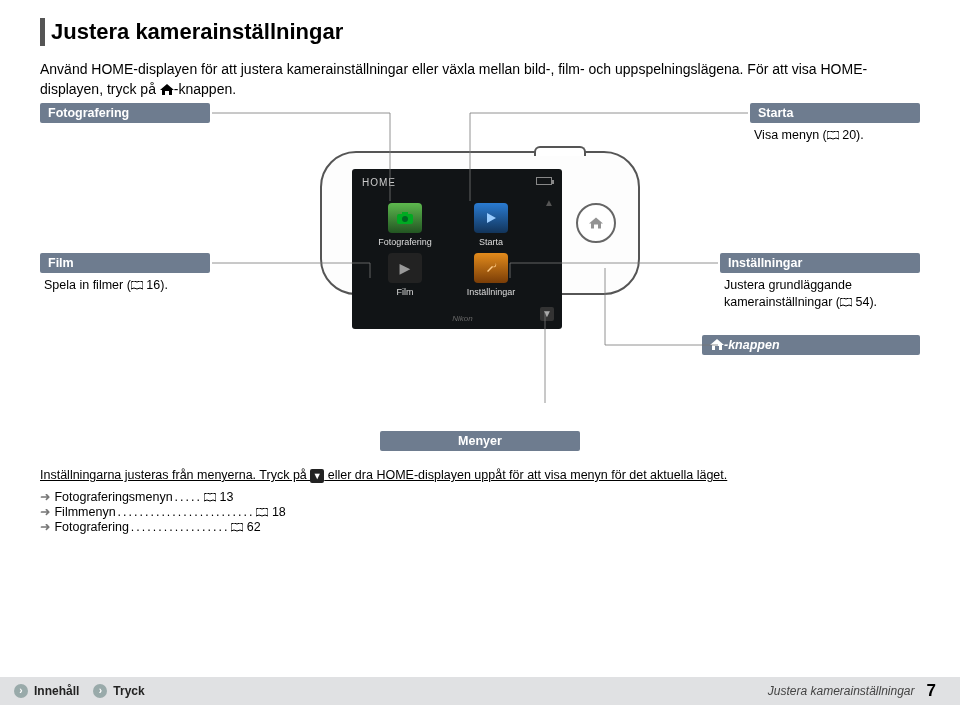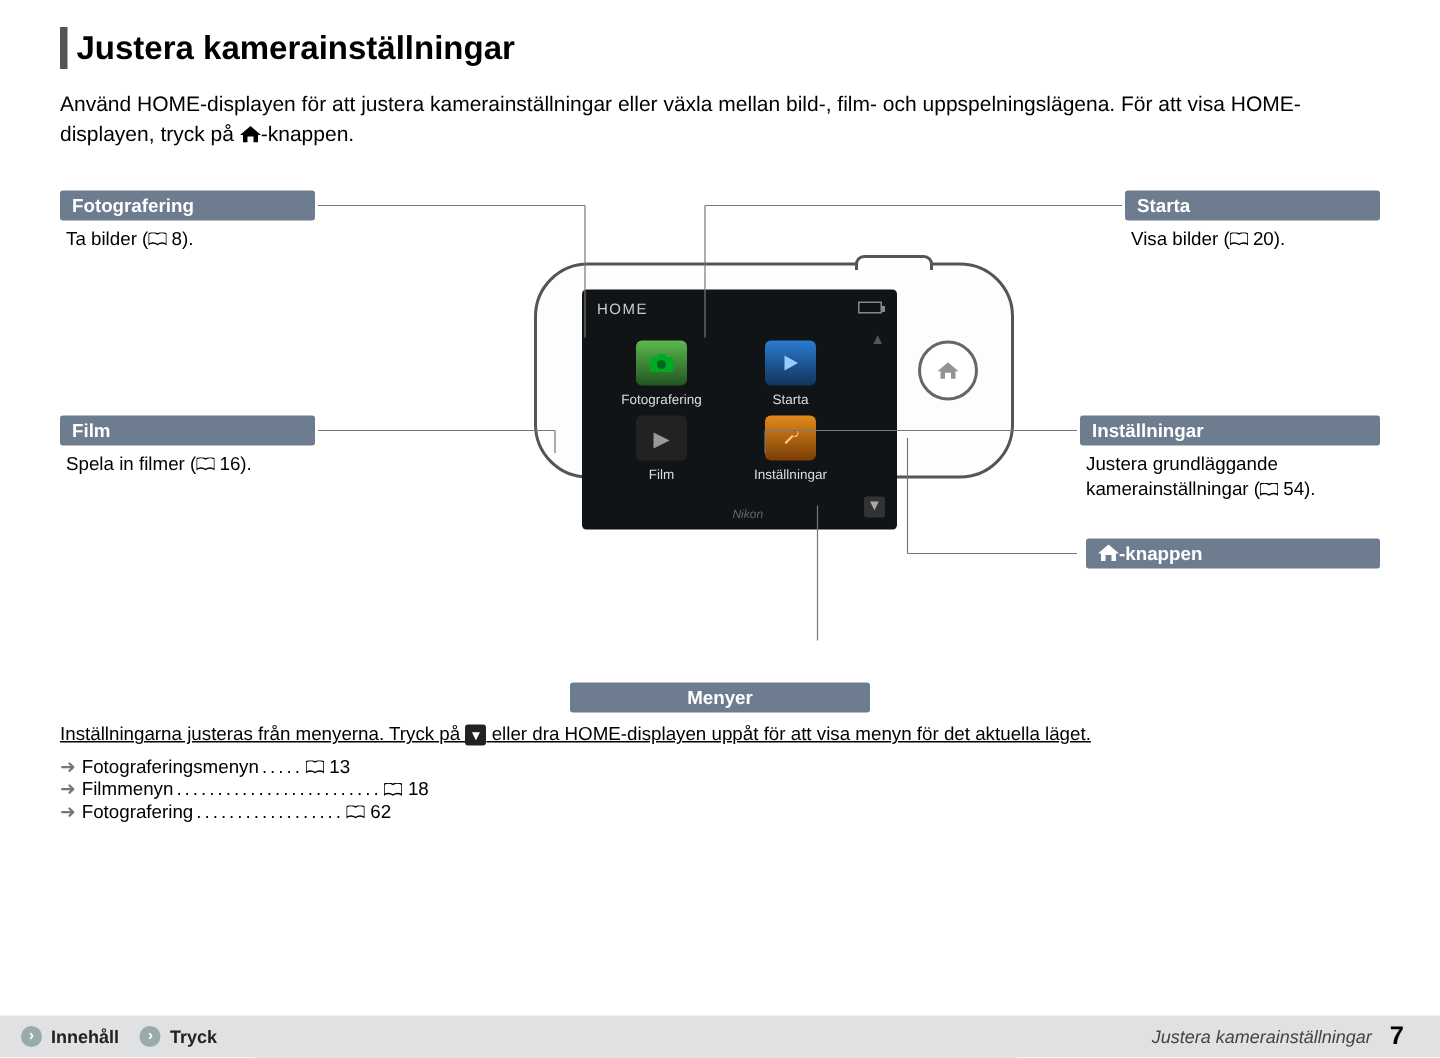--- a/index.html
+++ b/index.html
@@ -1,38 +1,38 @@
 <!DOCTYPE html>
 <html><head>
 <meta charset="utf-8">
 <style>
   * { margin: 0; padding: 0; box-sizing: border-box; }
   body { font-family: Arial, Helvetica, sans-serif; width: 960px; height: 705px; position: relative; background: #fff; color: #000; }
   .page { padding: 18px 40px 0 40px; }
   .title-row { display: flex; align-items: center; margin-bottom: 14px; }
   .title-row::before { content: ""; display: block; width: 5px; height: 28px; background: #555; margin-right: 6px; }
   .title { font-size: 22px; font-weight: bold; }
-  .intro { font-size: 14px; line-height: 1.4; margin-bottom: 28px; }
+  .intro { font-size: 14px; line-height: 1.4; margin-bottom: 4px; }
   .home-icon { display: inline-block; width: 14px; height: 11px; position: relative; top: 1px; }
   .home-icon svg { width: 14px; height: 11px; }
   .labels { position: relative; height: 320px; }
   .labelbox { width: 170px; font-size: 12.5px; }
   .labelbox .hdr { background: #6e7c8f; color: #fff; font-weight: bold; padding: 3px 8px; border-radius: 2px; }
   .labelbox .txt { padding: 4px 4px 0 4px; line-height: 1.35; }
   .lb-fotografering { position: absolute; left: 0; top: 0; }
   .lb-starta { position: absolute; right: 0; top: 0; }
   .lb-film { position: absolute; left: 0; top: 150px; }
   .lb-installningar { position: absolute; right: 0; top: 150px; width: 200px; }
-  .lb-knappen { position: absolute; right: 0; top: 232px; width: 196px; }
+  .lb-knappen { position: absolute; right: 0; top: 232px; width: 218px; font-style: italic; }
   .lb-knappen .hdr { text-align: left; }
   .book-icon { display: inline-block; width: 12px; height: 9px; position: relative; top: 1px; }
   .book-icon svg { width: 12px; height: 9px; }
   
   .device { position: absolute; left: 50%; top: 48px; transform: translateX(-50%); width: 320px; height: 200px; }
-  .body { width: 320px; height: 144px; border: 2px solid #555; border-radius: 36px; background: #fdfdfd; position: relative; margin-left: 36px; }
+  .body { width: 320px; height: 144px; border: 2px solid #555; border-radius: 36px; background: #fdfdfd; position: relative; }
   .body::before { content: ""; position: absolute; top: -7px; right: 52px; width: 48px; height: 8px; border: 2px solid #555; border-bottom: none; border-radius: 6px 6px 0 0; background: #fff; }
   .screen { position: absolute; left: 30px; top: 16px; width: 210px; height: 160px; background: #111416; border-radius: 3px; color: #ccc; font-size: 10px; }
   .scr-home { position: absolute; left: 10px; top: 8px; font-size: 10px; letter-spacing: 1px; }
   .scr-bat { position: absolute; right: 10px; top: 8px; width: 16px; height: 8px; border: 1px solid #888; }
   .scr-bat::after { content: ""; position: absolute; right: -3px; top: 2px; width: 2px; height: 4px; background: #888; }
   .grid { position: absolute; left: 10px; top: 34px; width: 172px; display: grid; grid-template-columns: 1fr 1fr; column-gap: 0; row-gap: 6px; }
   .cell { text-align: center; }
   .cell .ic { width: 34px; height: 30px; margin: 0 auto 4px; border-radius: 4px; display: flex; align-items: center; justify-content: center; }
   .cell .lab { font-size: 9px; color: #ddd; }
   .ic-cam { background: linear-gradient(#5db84e,#225522); }
@@ -43,21 +43,21 @@
   .scr-up { position: absolute; right: 8px; top: 28px; color: #555; font-size: 10px; }
   .scr-brand { position: absolute; left: 50%; bottom: 6px; transform: translateX(-50%); font-style: italic; font-size: 8px; color: #666; padding-left: 11px; }
   .homebtn { position: absolute; right: 22px; top: 50%; transform: translateY(-50%); width: 40px; height: 40px; border: 2px solid #666; border-radius: 50%; background: #fff; display: flex; align-items: center; justify-content: center; }
   .homebtn svg { width: 14px; height: 12px; opacity: .7; }
   
   .lines svg { position: absolute; left: 0; top: 0; width: 100%; height: 100%; pointer-events: none; }
   .lines line { stroke: #777; stroke-width: 0.8; }
   .lines path { stroke: #777; stroke-width: 0.8; fill: none; }
   
   .menyer { margin-top: 8px; font-size: 12.5px; }
-  .menyer .hdr { background: #6e7c8f; color: #fff; font-weight: bold; padding: 3px 8px; border-radius: 2px; width: 200px; margin: 0 auto 6px; text-align: center; }
+  .menyer .hdr { background: #6e7c8f; color: #fff; font-weight: bold; padding: 3px 8px; border-radius: 2px; width: 200px; margin: 0 auto 16px; text-align: center; }
   .menyer p { line-height: 1.4; text-decoration: underline; }
   .updown { display: inline-block; width: 14px; height: 14px; background: #222; color: #fff; font-size: 9px; text-align: center; line-height: 14px; border-radius: 2px; vertical-align: middle; }
   .links { margin-top: 4px; font-size: 12.5px; }
   .links .row { display: flex; align-items: baseline; }
   .links .arw { color: #777; margin-right: 4px; }
   .links .dots { flex: 0 0 auto; letter-spacing: 2px; color: #000; margin: 0 2px; }
   
   .footer { position: absolute; left: 0; bottom: 0; width: 960px; height: 28px; background: #e0e1e3; display: flex; align-items: center; font-size: 12px; }
   .footer .navbtn { display: flex; align-items: center; font-weight: bold; color: #222; }
   .footer .navbtn .circ { width: 14px; height: 14px; border-radius: 50%; background: #9aa; color: #fff; font-size: 10px; line-height: 14px; text-align: center; margin: 0 6px 0 14px; }
@@ -73,27 +73,24 @@
     </div>
   <p class="intro">
     <span>Använd HOME-displayen för att justera kamerainställningar eller växla mellan bild-, film- och uppspelningslägena. För att visa HOME-displayen, tryck på </span><span class="home-icon"><svg viewBox="0 0 14 11">
           <path d="M7 0 L14 6 L12 6 L12 11 L9 11 L9 7 L5 7 L5 11 L2 11 L2 6 L0 6 Z" fill="#000"></path>
         </svg></span><span>-knappen.</span>
   </p>
 
   <div class="labels">
     <div class="labelbox lb-fotografering">
       <div class="hdr">Fotografering</div>
-      <div class="txt"><span>Ta bilder (</span><span class="book-icon"><svg viewBox="0 0 12 9">
-              <path d="M0 1 Q3 -1 6 1 Q9 -1 12 1 L12 8 Q9 6 6 8 Q3 6 0 8 Z" fill="none" stroke="#000" stroke-width="1"></path>
-            </svg></span><span> 8).</span></div>
     </div>
     <div class="labelbox lb-starta">
       <div class="hdr">Starta</div>
-      <div class="txt"><span>Visa bilder (</span><span class="book-icon"><svg viewBox="0 0 12 9">
+      <div class="txt"><span>Visa menyn (</span><span class="book-icon"><svg viewBox="0 0 12 9">
               <path d="M0 1 Q3 -1 6 1 Q9 -1 12 1 L12 8 Q9 6 6 8 Q3 6 0 8 Z" fill="none" stroke="#000" stroke-width="1"></path>
             </svg></span><span> 20).</span></div>
     </div>
     <div class="labelbox lb-film">
       <div class="hdr">Film</div>
       <div class="txt"><span>Spela in filmer (</span><span class="book-icon"><svg viewBox="0 0 12 9">
               <path d="M0 1 Q3 -1 6 1 Q9 -1 12 1 L12 8 Q9 6 6 8 Q3 6 0 8 Z" fill="none" stroke="#000" stroke-width="1"></path>
             </svg></span><span> 16).</span></div>
     </div>
     <div class="labelbox lb-installningar">

